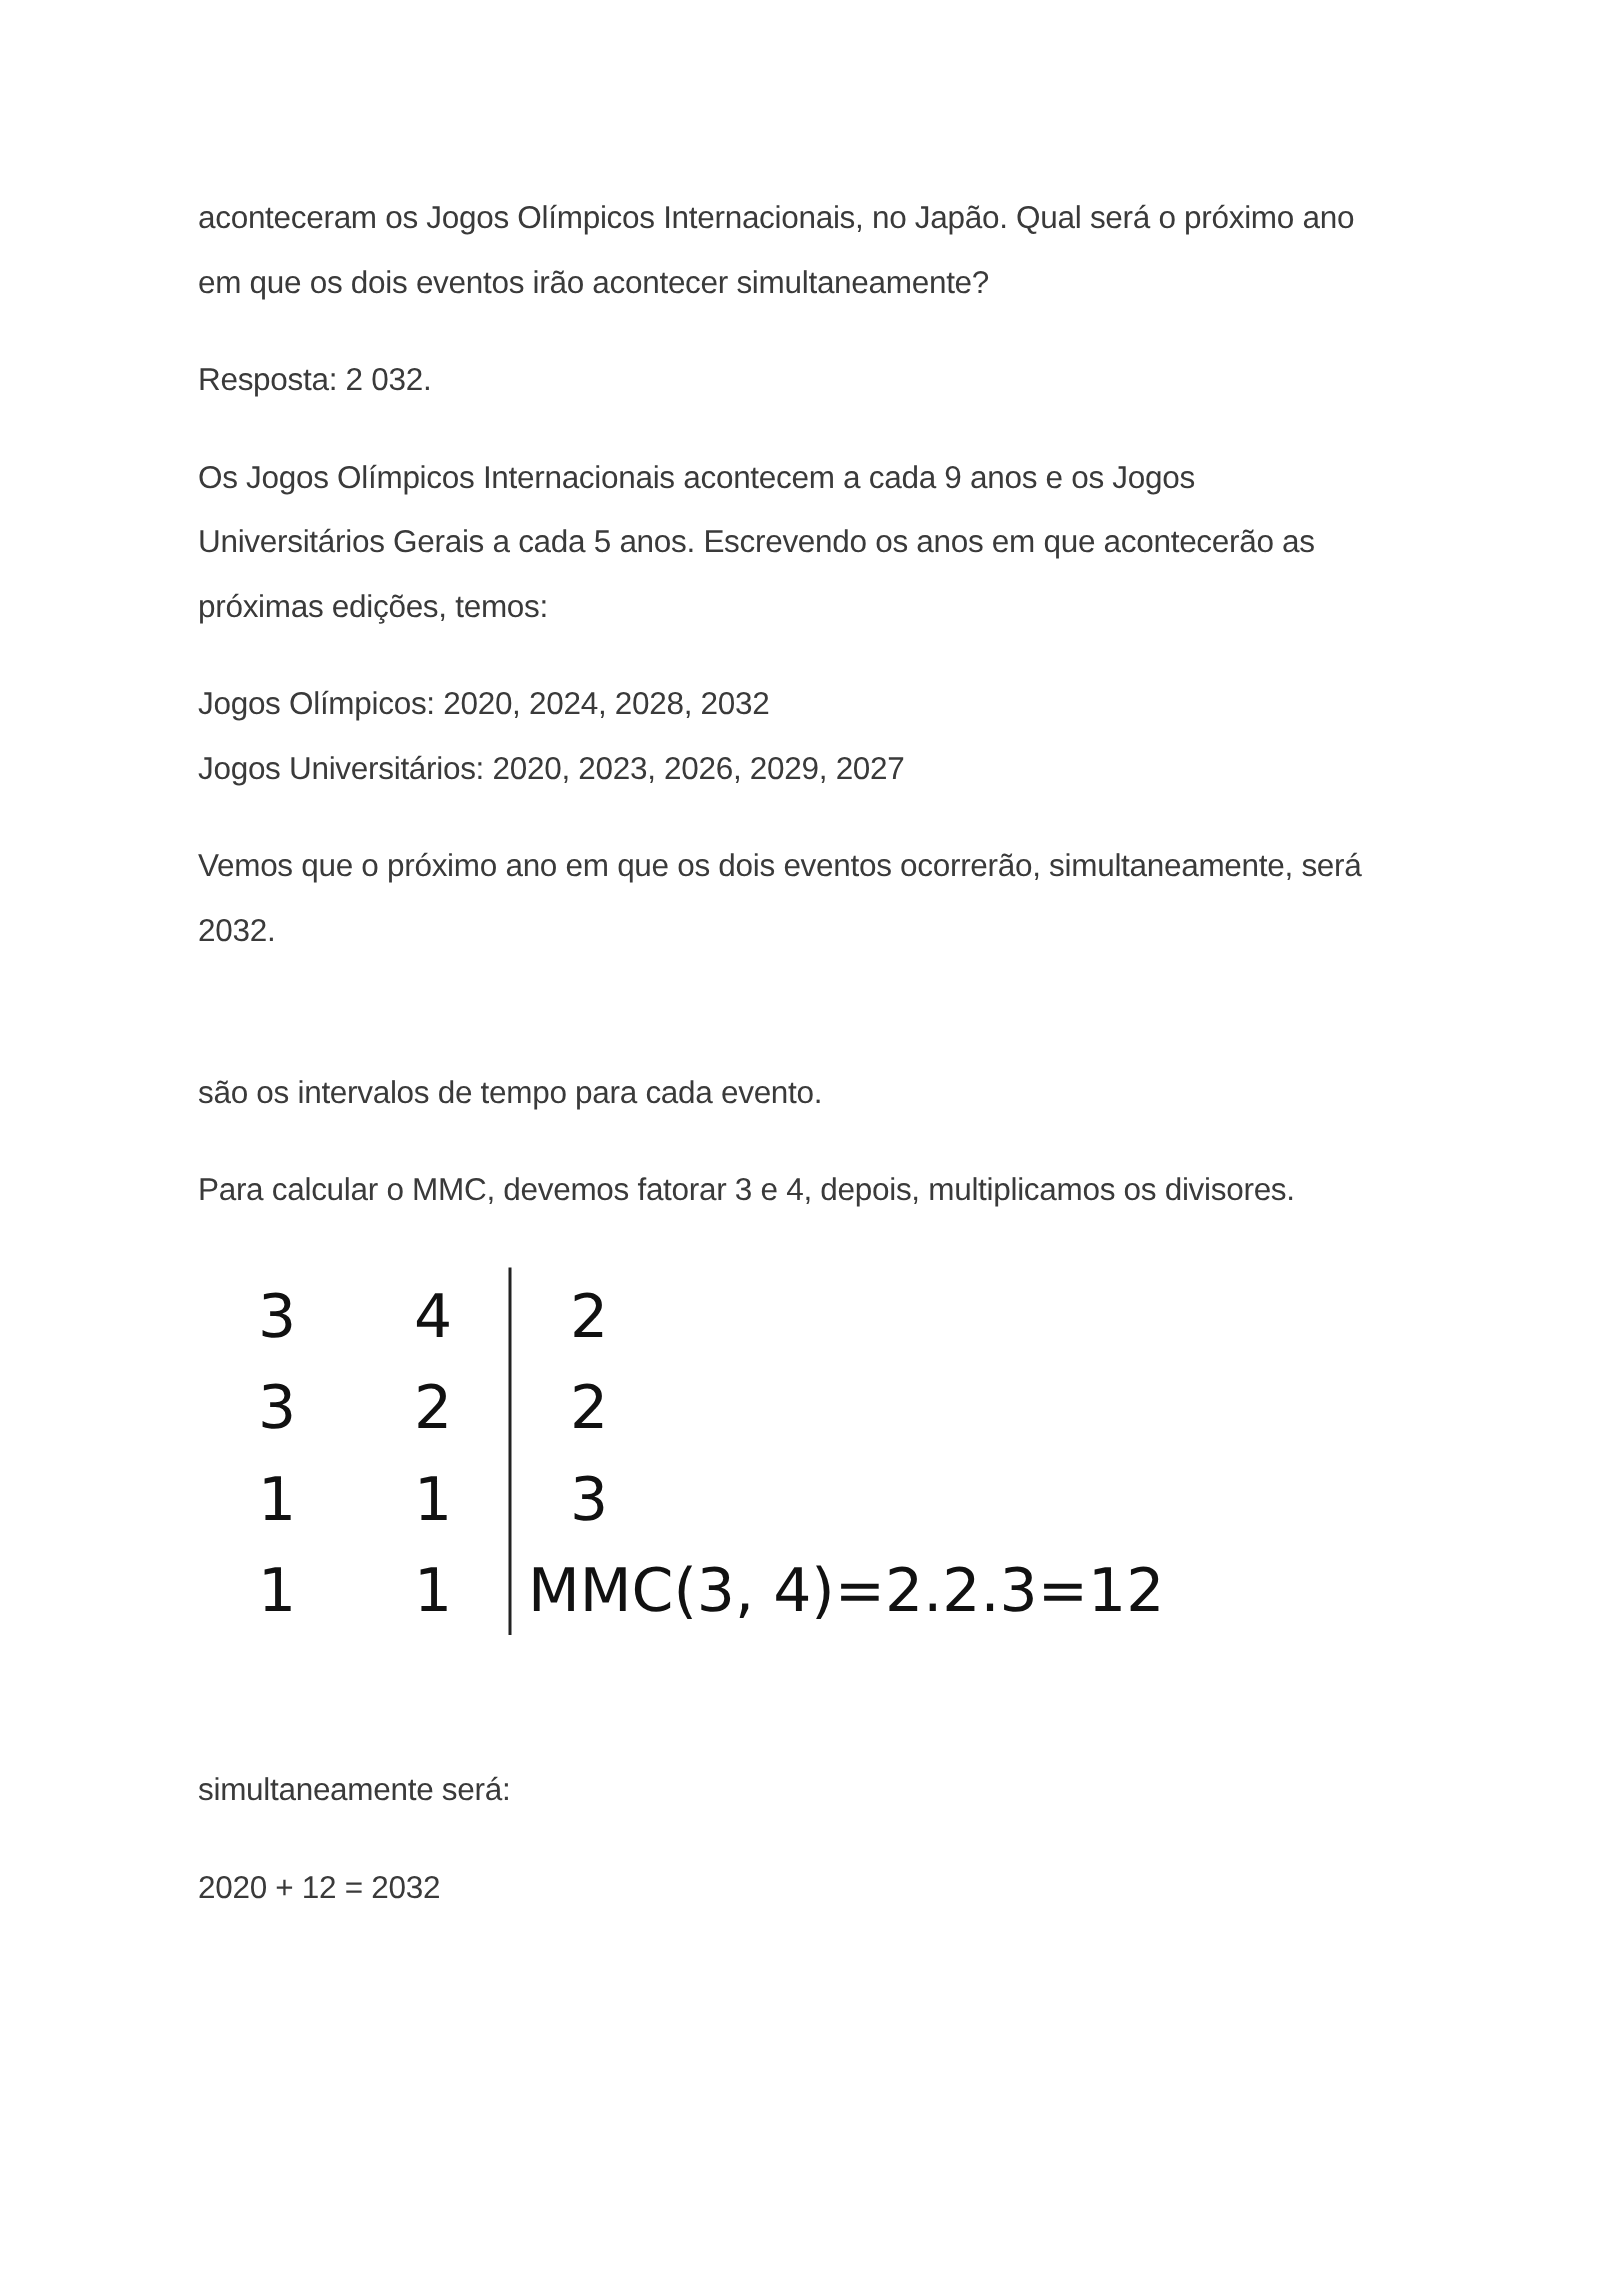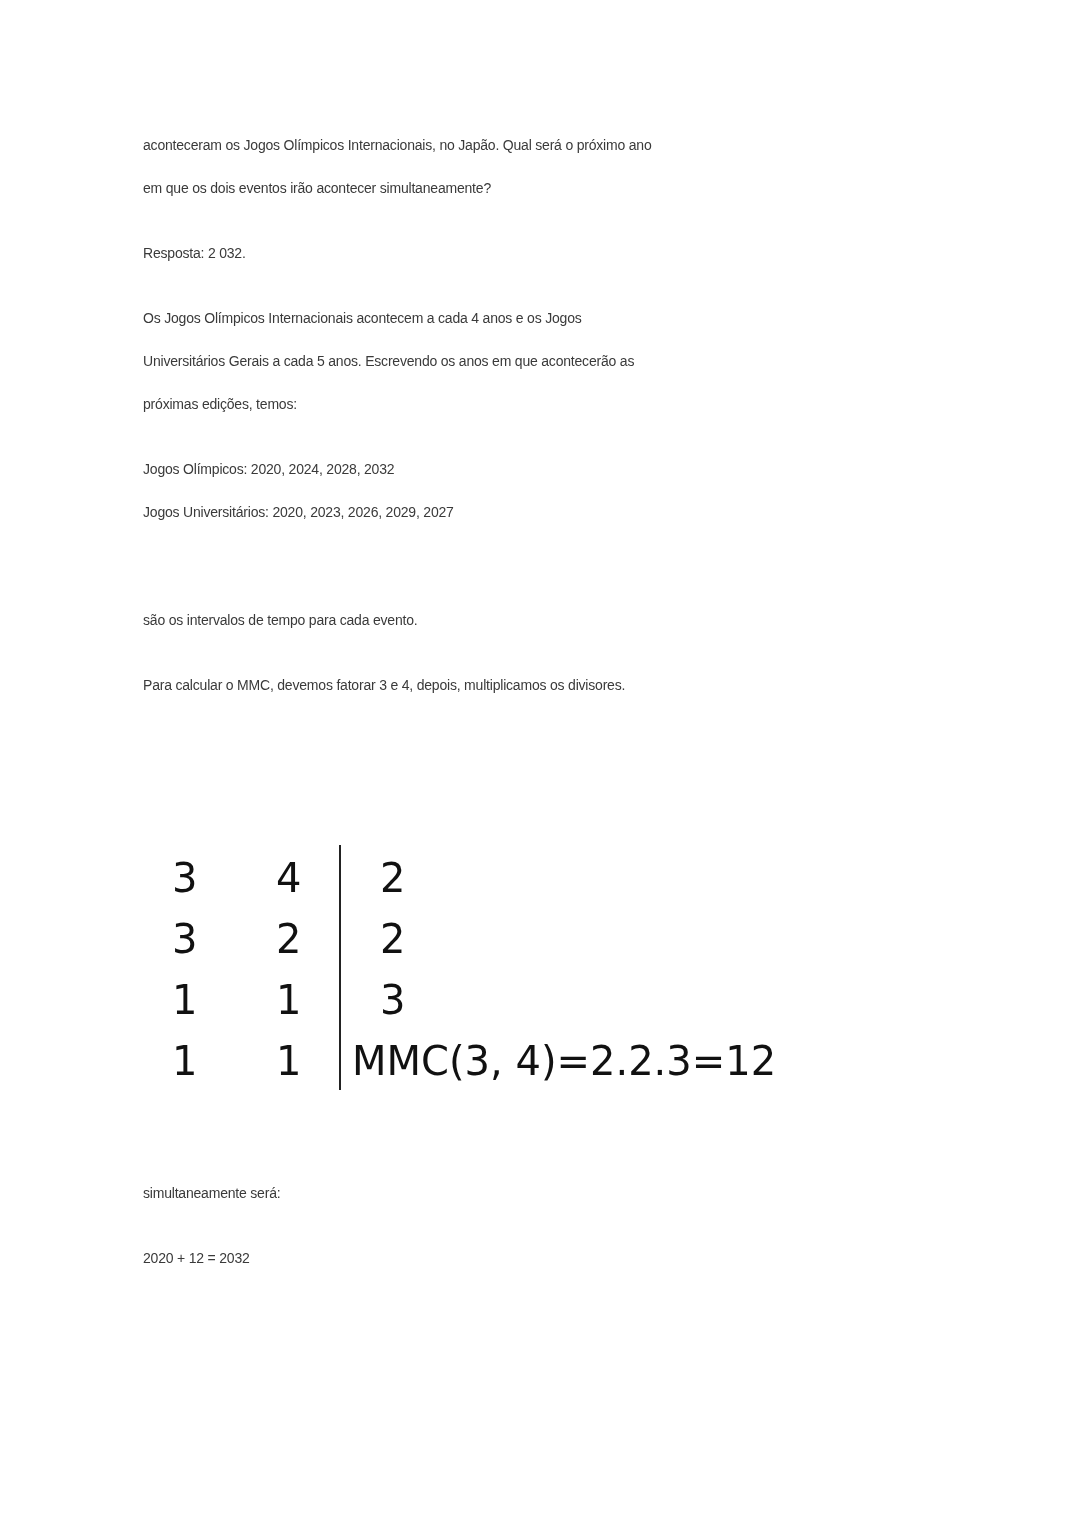--- a/index.html
+++ b/index.html
@@ -15,22 +15,22 @@
       font-family: "Liberation Sans", sans-serif;
       color: #3a3a3a;
     }
     .content {
       position: absolute;
       left: 131px;
       top: 124px;
       width: 830px;
     }
     p {
-      margin: 0 0 22px 12px;
-      font-size: 14px;
+      margin: 0 0 22px 1px;
+      font-size: 21px;
       line-height: 43px;
       letter-spacing: -0.2px;
     }
     .mmc-figure {
       position: absolute;
       left: 150px;
       top: 840px;
       width: 640px;
       height: 260px;
       font-family: "DejaVu Sans", sans-serif;
@@ -58,27 +58,31 @@
 </head>
 <body>
 
 <div class="content">
   <p>
     <span>aconteceram os Jogos Olímpicos Internacionais, no Japão. Qual será o próximo ano</span><br>
     <span>em que os dois eventos irão acontecer simultaneamente?</span>
   </p>
   <p>Resposta: 2 032.</p>
   <p>
-    <span>Os Jogos Olímpicos Internacionais acontecem a cada 4 anos e os Jogos</span><br>
+    <span>Os Jogos Olímpicos Internacionais acontecem a cada 9 anos e os Jogos</span><br>
     <span>Universitários Gerais a cada 5 anos. Escrevendo os anos em que acontecerão as</span><br>
     <span>próximas edições, temos:</span>
   </p>
   <p>
     <span>Jogos Olímpicos: 2020, 2024, 2028, 2032</span><br>
     <span>Jogos Universitários: 2020, 2023, 2026, 2029, 2027</span>
+  </p>
+  <p>
+    <span>Vemos que o próximo ano em que os dois eventos ocorrerão, simultaneamente, será</span><br>
+    <span>2032.</span>
   </p>
   <p>
     <br>
     <span>são os intervalos de tempo para cada evento.</span>
   </p>
   <p>Para calcular o MMC, devemos fatorar 3 e 4, depois, multiplicamos os divisores.</p>
 </div>
 
 <div class="mmc-figure">
   <div class="mmc-bar"></div>

